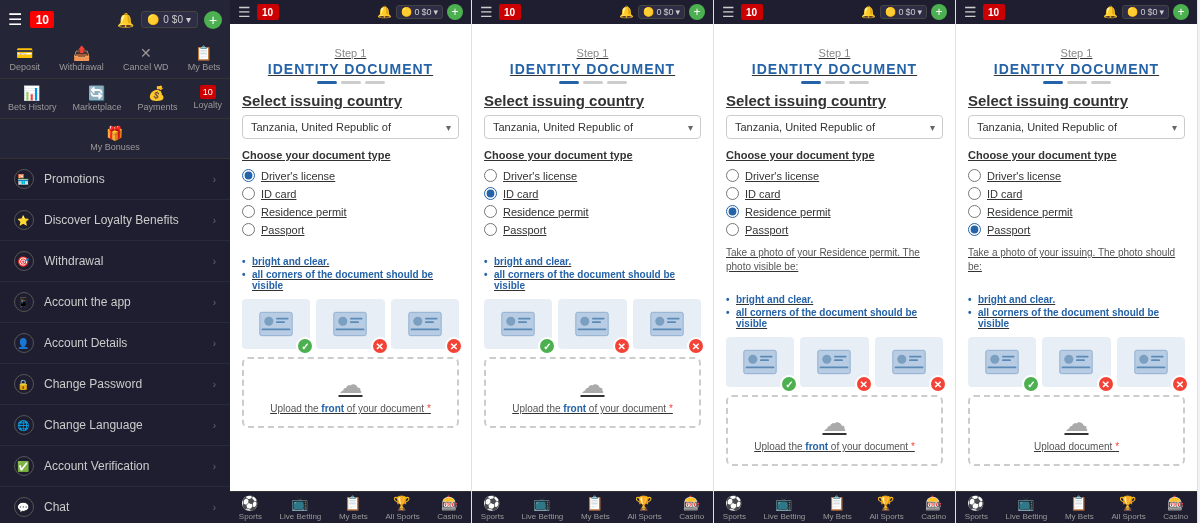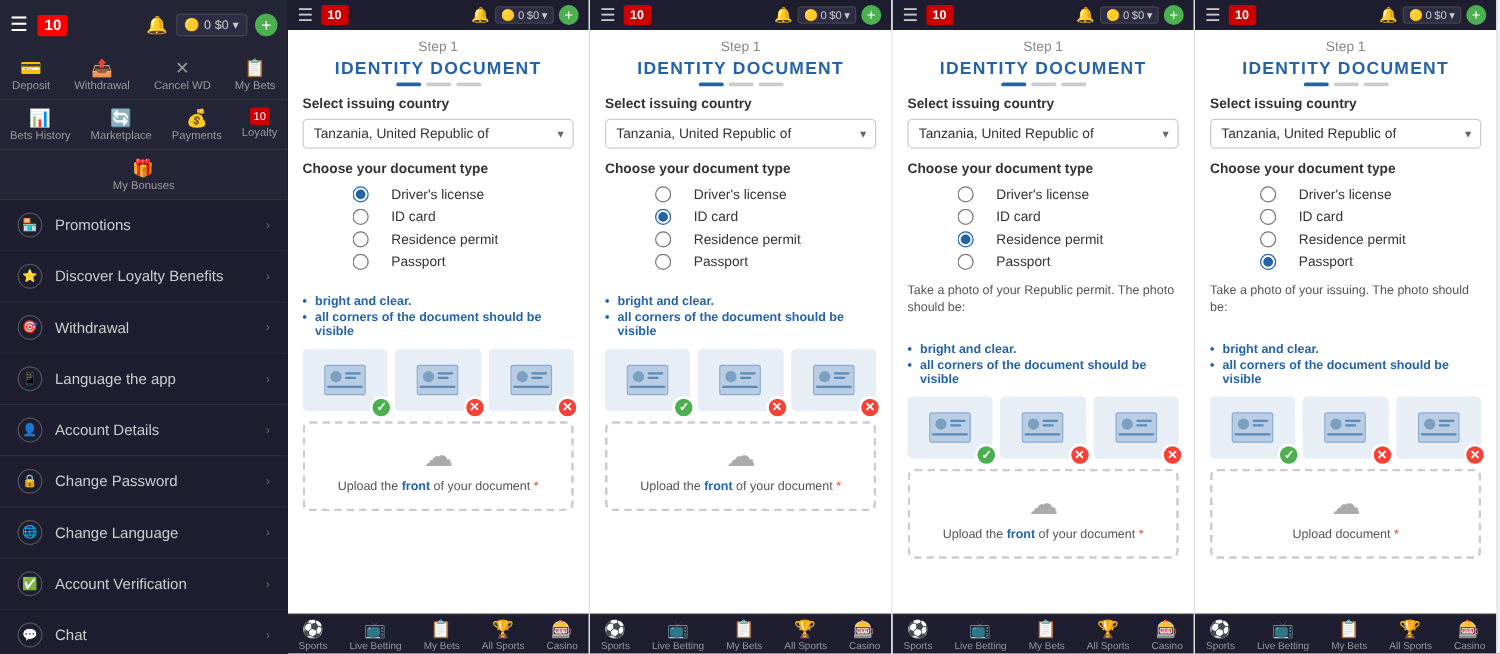--- a/index.html
+++ b/index.html
@@ -202,26 +202,27 @@
       height: 3px;
       background: #2563a8;
       border-radius: 2px;
     }
 
     .step-dot.inactive {
       background: #ccc;
     }
 
     .panel-body {
-      padding: 8px 12px;
+      padding: 23px 12px;
       flex: 1;
+      text-decoration: underline;
     }
 
     .section-label {
-      font-size: 11px;
+      font-size: 15px;
       font-weight: bold;
       color: #333;
       margin-bottom: 6px;
     }
 
     .country-select-wrapper {
       position: relative;
       margin-bottom: 10px;
     }
 
@@ -254,26 +255,25 @@
       margin-bottom: 8px;
     }
 
     .radio-group {
       margin-bottom: 10px;
     }
 
     .radio-item {
       display: flex;
       align-items: center;
-      gap: 18px;
+      gap: 6px;
       margin-bottom: 5px;
       font-size: 11px;
       color: #333;
       cursor: pointer;
-      margin-left: 40px;
     }
 
     .radio-item input[type="radio"] {
       accent-color: #2563a8;
       cursor: pointer;
     }
 
     .photo-instructions {
       font-size: 10px;
       color: #555;
@@ -473,21 +473,21 @@
       <span>Discover Loyalty Benefits</span>
       <span class="chevron">›</span>
     </div>
     <div class="nav-item">
       <div class="nav-icon">🎯</div>
       <span>Withdrawal</span>
       <span class="chevron">›</span>
     </div>
     <div class="nav-item">
       <div class="nav-icon">📱</div>
-      <span>Language the app</span>
+      <span>Account the app</span>
       <span class="chevron">›</span>
     </div>
     <div class="nav-item">
       <div class="nav-icon">👤</div>
       <span>Account Details</span>
       <span class="chevron">›</span>
     </div>
     <div class="nav-item">
       <div class="nav-icon">🔒</div>
       <span>Change Password</span>
@@ -814,21 +814,21 @@
         <label class="radio-item">
           <input type="radio" name="doctype3" checked="" style="">
           <span>Residence permit</span>
         </label>
         <label class="radio-item">
           <input type="radio" name="doctype3" style="">
           <span>Passport</span>
         </label>
       </div>
 
-      <p class="photo-instructions">Take a photo of your Republic permit. The photo should be:</p>
+      <p class="photo-instructions">Take a photo of your Residence permit. The photo visible be:</p>
       <ul class="bullet-list">
         <li>bright and clear.</li>
         <li>all corners of the document should be visible</li>
       </ul>
 
       <div class="doc-preview-row">
         <div class="doc-preview">
           <svg viewBox="0 0 40 30">
             <rect x="2" y="2" width="36" height="26" rx="2" fill="#b8cce4" stroke="#8aabcf" stroke-width="1"></rect>
             <circle cx="12" cy="12" r="5" fill="#7a9fc0"></circle>

